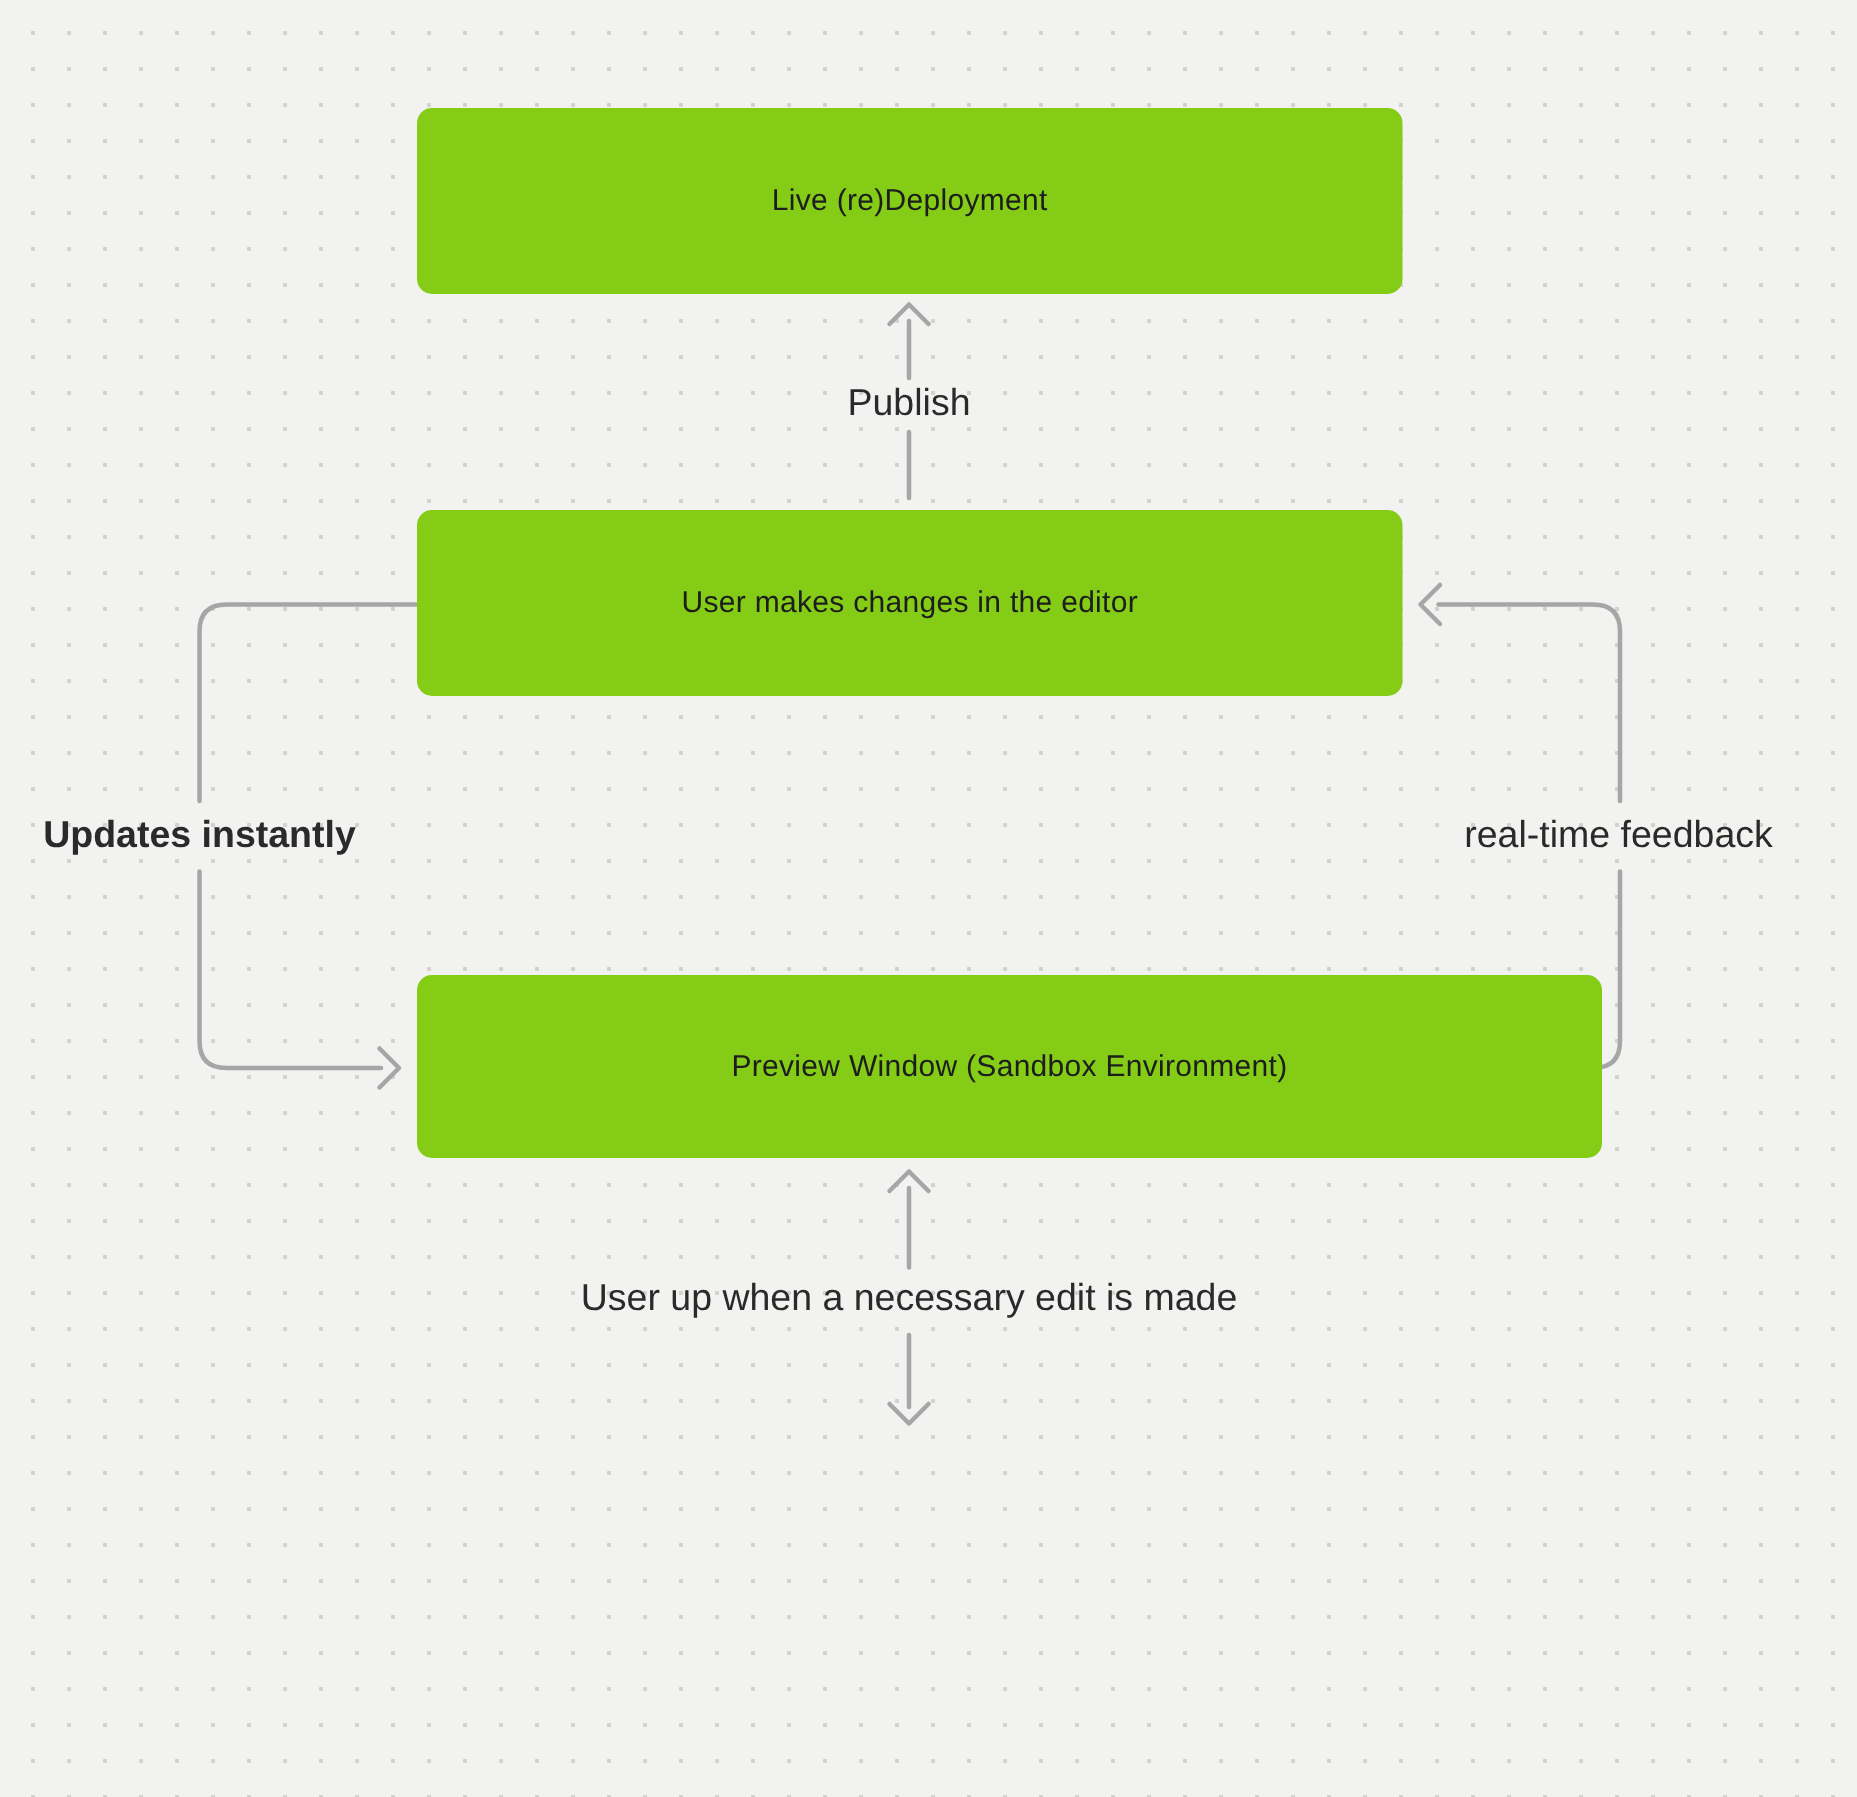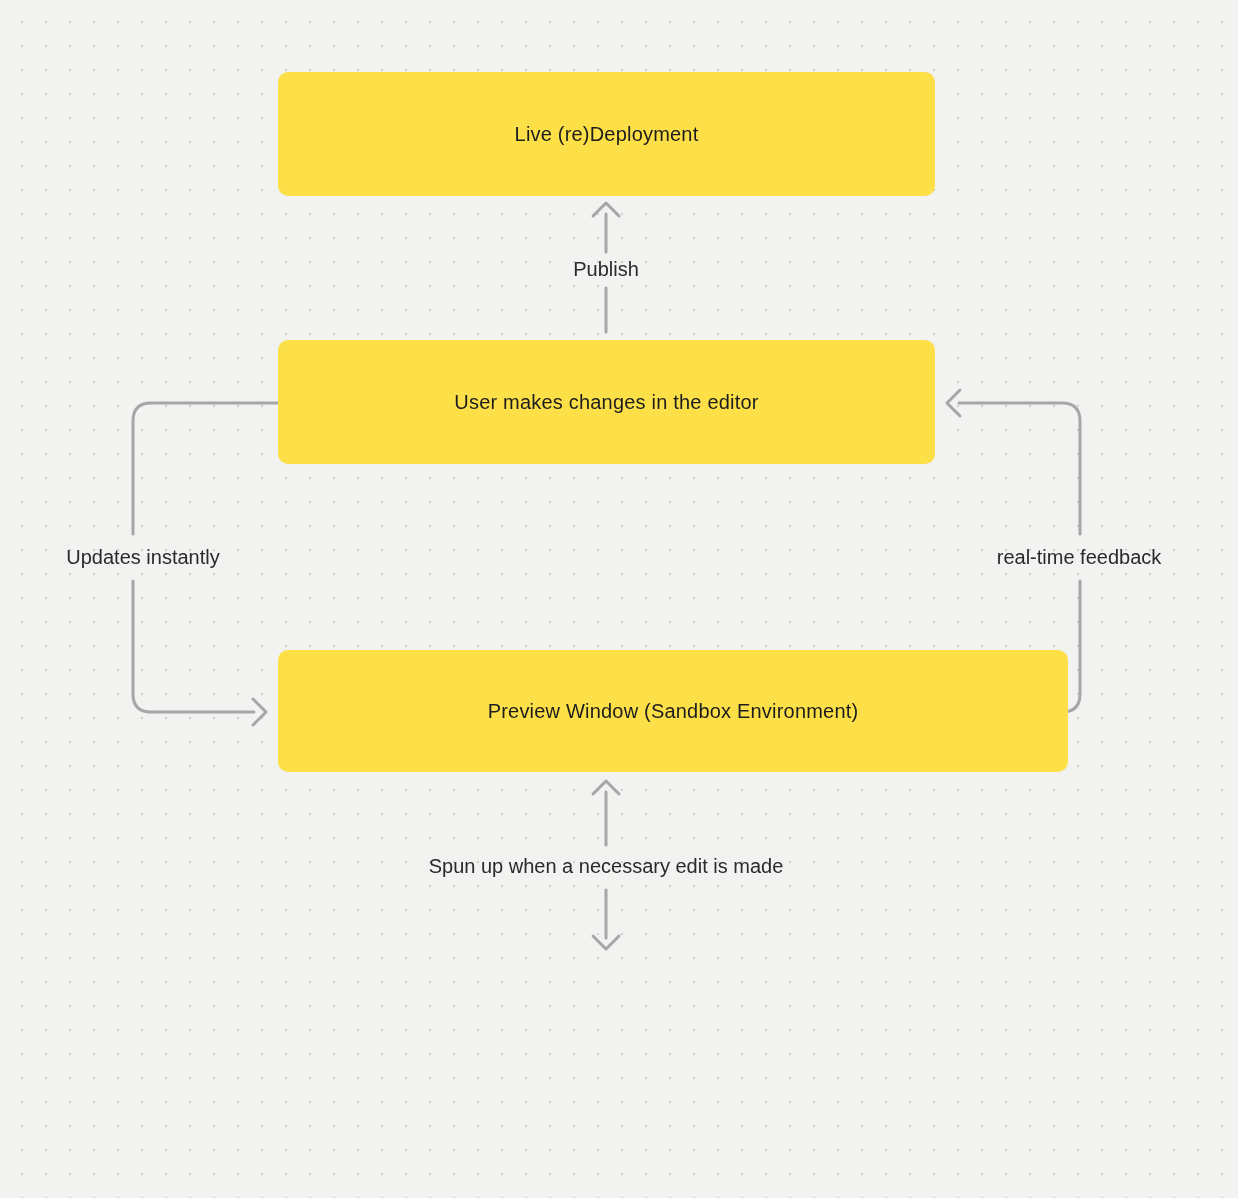--- a/index.html
+++ b/index.html
@@ -24,44 +24,44 @@
   svg.edges path {
     stroke: #a6a6a6;
     stroke-width: 3;
     fill: none;
     stroke-linecap: round;
     stroke-linejoin: round;
   }
 
   .node {
     position: absolute;
-    background: #fde047;
+    background: #84cc16;
     border-radius: 10px;
     display: flex;
     align-items: center;
     justify-content: center;
     font-size: 20px;
     color: #1d1d1f;
     letter-spacing: 0.2px;
     text-align: center;
   }
   .node-1 { left: 278px; top: 72px;  width: 657px; height: 124px; }
   .node-2 { left: 278px; top: 340px; width: 657px; height: 124px; }
   .node-3 { left: 278px; top: 650px; width: 790px; height: 122px; }
   .node-4 { left: 278px; top: 958px; width: 657px; height: 122px; }
 
   .edge-label {
     position: absolute;
     transform: translate(-50%, -50%);
-    font-size: 20px;
+    font-size: 25px;
     color: #2a2a2a;
     white-space: nowrap;
   }
   .label-publish  { left: 606px;  top: 269px; }
-  .label-updates  { left: 143px;  top: 557px; }
+  .label-updates  { left: 133px;  top: 557px; font-weight: bold; }
   .label-feedback { left: 1079px; top: 557px; }
   .label-spunup   { left: 606px;  top: 866px; }
 </style>
 </head>
 <body>
 
 <div class="canvas">
 
   <svg class="edges" viewBox="0 0 1238 1198" xmlns="http://www.w3.org/2000/svg">
 
@@ -100,15 +100,15 @@
     <span>Preview Window (Sandbox Environment)</span>
   </div>
 
 
   <div class="edge-label label-publish">Publish</div>
 
   <div class="edge-label label-updates">Updates instantly</div>
 
   <div class="edge-label label-feedback">real-time feedback</div>
 
-  <div class="edge-label label-spunup">Spun up when a necessary edit is made</div>
+  <div class="edge-label label-spunup">User up when a necessary edit is made</div>
 
 </div>
 
 </body></html>

